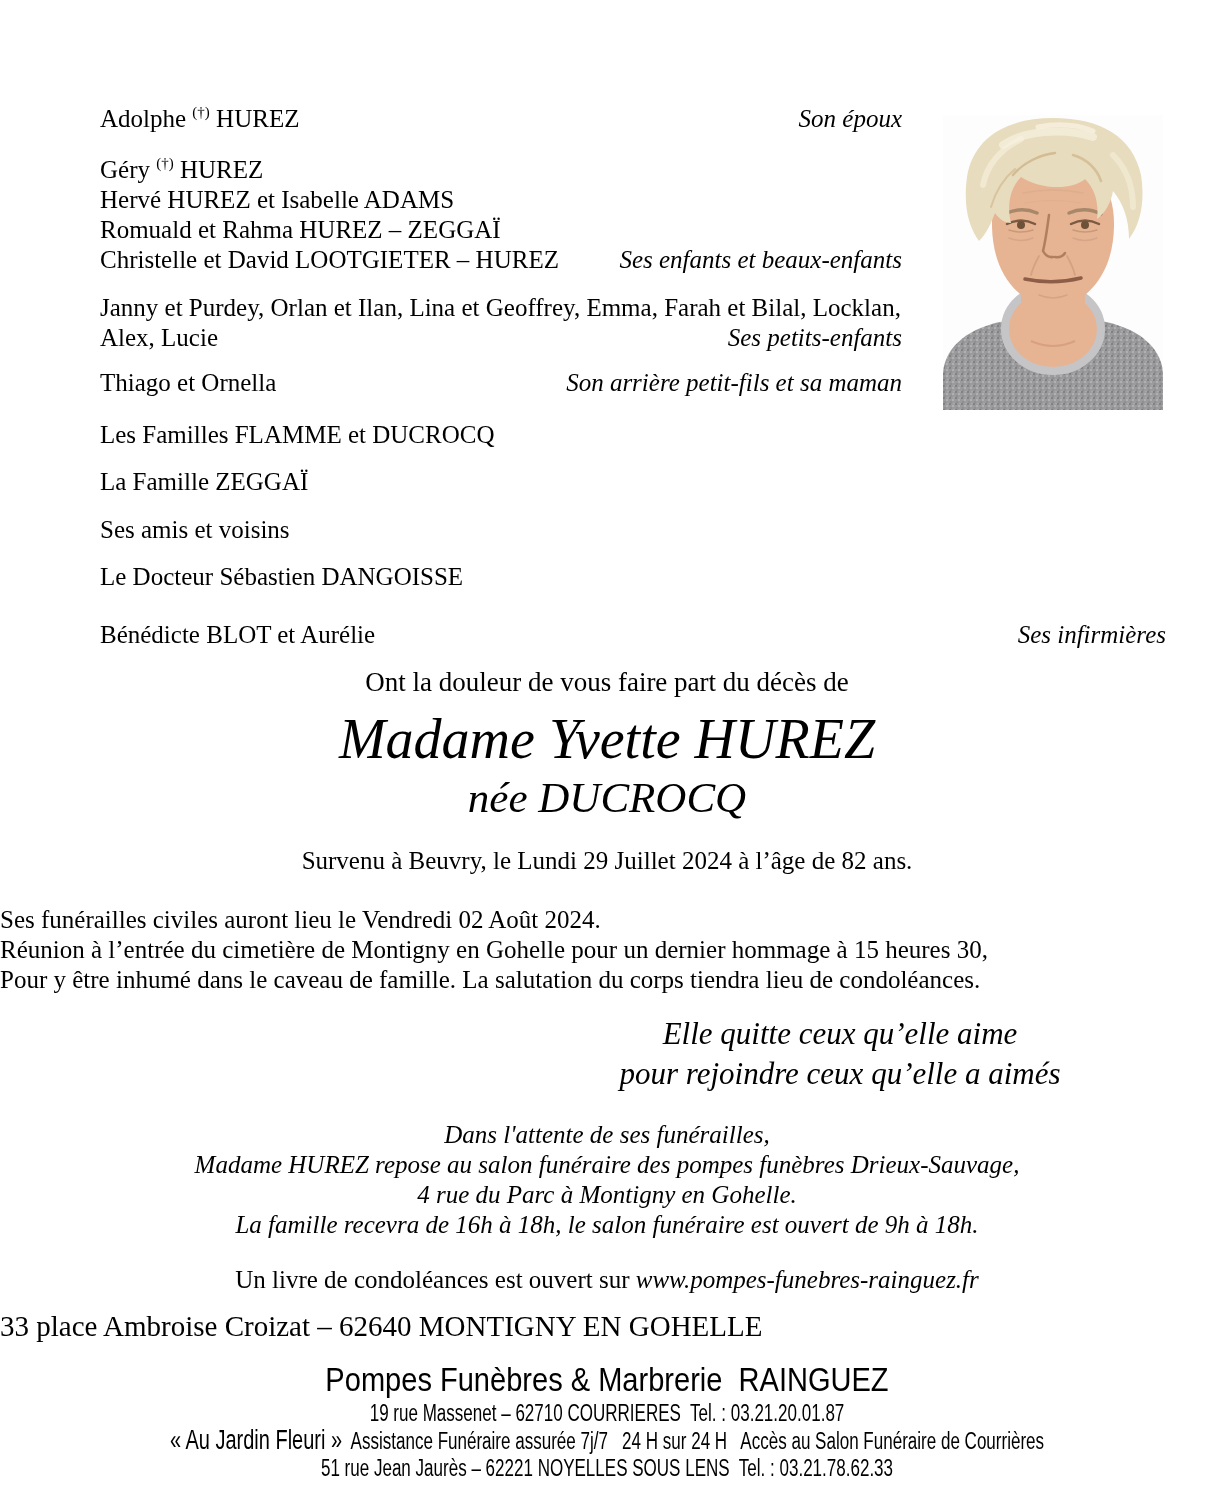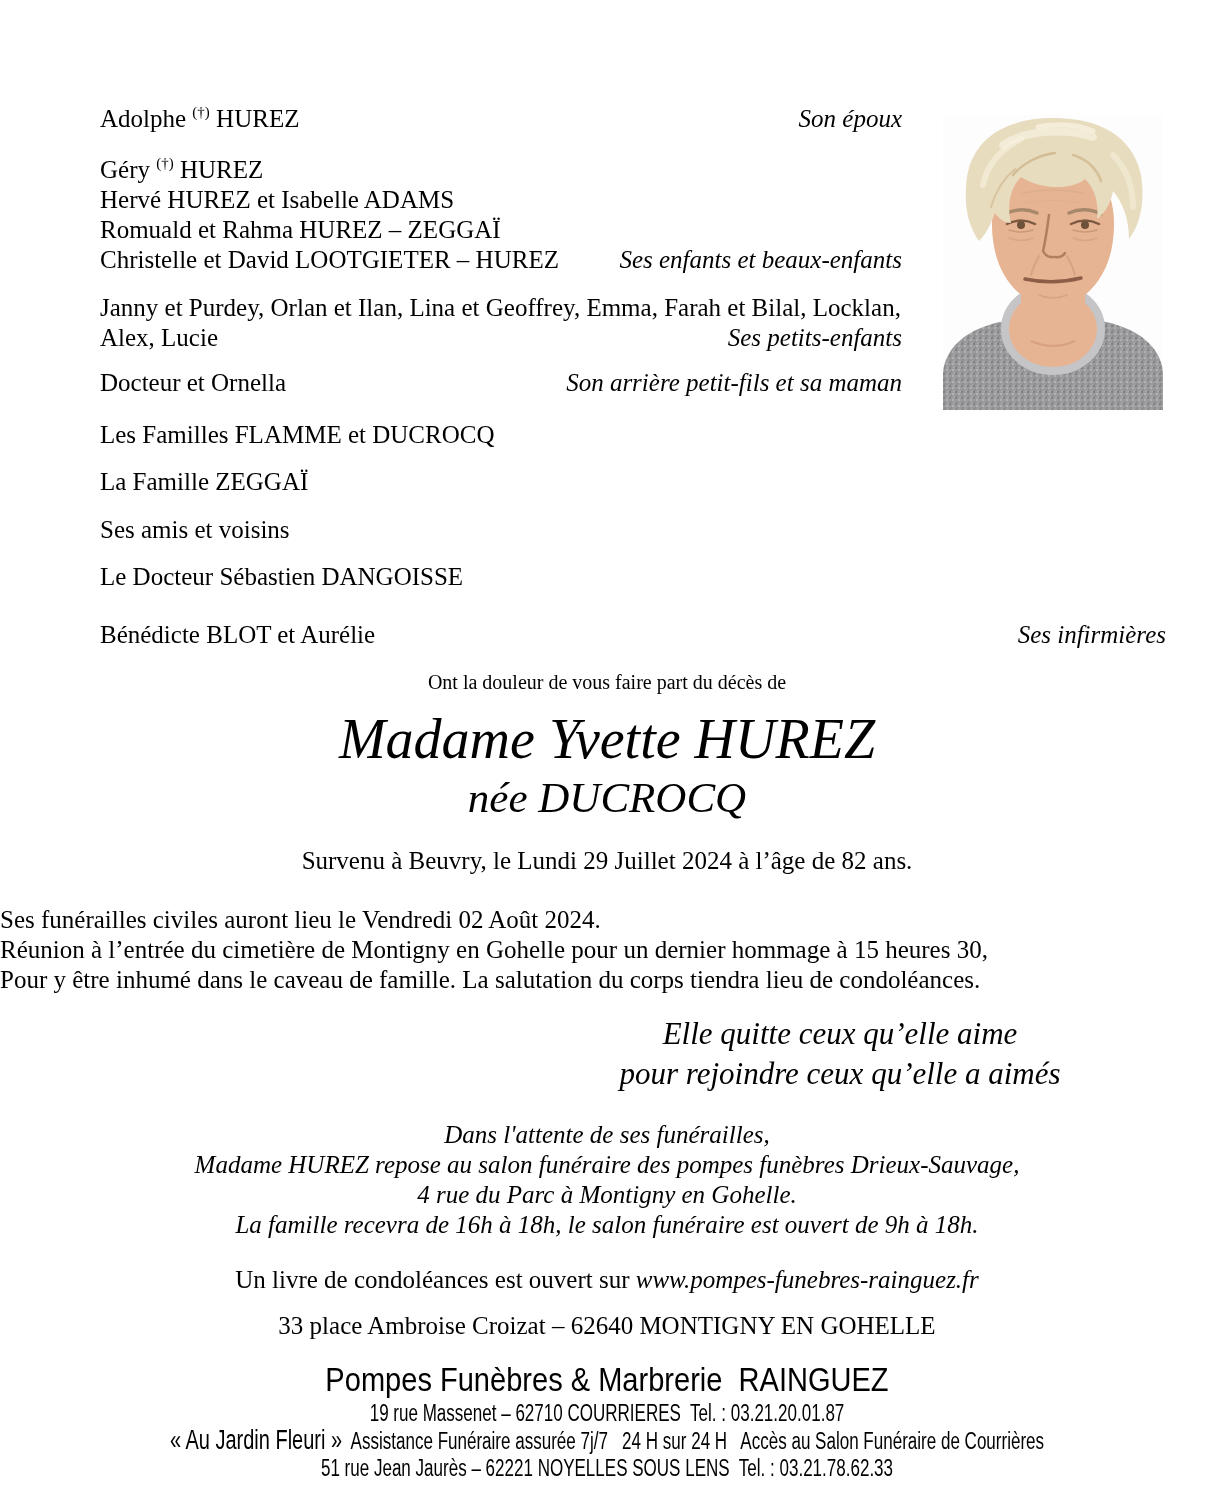--- a/index.html
+++ b/index.html
@@ -11,37 +11,37 @@
   
   .mourners{position:absolute;left:100px;top:104px;width:1066px;}
   .m-row{display:flex;justify-content:space-between;align-items:baseline;
          font-size:25px;line-height:30px;}
   .m-row .names{white-space:nowrap;}
   .m-row sup{font-size:15px;line-height:0;position:relative;top:-1px;vertical-align:super;}
   .rel{font-style:italic;white-space:nowrap;}
   .rel.inset{margin-right:264px;}
   
   .announce{position:absolute;left:0;top:668px;width:100%;text-align:center;}
-  .announce .intro{font-size:20px;line-height:28px;}
+  .announce .intro{font-size:27px;line-height:28px;}
   .announce .big-name{font-size:56px;line-height:62px;font-style:italic;margin-top:12px;white-space:nowrap;}
   .announce .maiden{font-size:43px;line-height:48px;font-style:italic;margin-top:4px;}
   .announce .death{font-size:25px;line-height:30px;margin-top:24px;}
   .funeral{position:absolute;left:0;top:905px;width:100%;
            font-size:25px;line-height:30px;}
   
   .epitaph{position:absolute;left:560px;top:1014px;width:560px;
            font-style:italic;font-size:31px;line-height:40px;}
   .epitaph .l1{text-align:center;}
   .epitaph .l2{text-align:center;}
   
   .visitation{position:absolute;left:0;top:1120px;width:100%;text-align:center;
               font-style:italic;font-size:25px;line-height:30px;}
   .book{position:absolute;left:0;top:1265px;width:100%;text-align:center;font-size:25px;line-height:30px;}
   .book .url{font-style:italic;}
-  .salon-address{position:absolute;left:0;top:1311px;width:100%;text-align:center;font-size:25px;line-height:30px;}
+  .salon-address{position:absolute;left:0;top:1311px;width:100%;text-align:left;font-size:29px;line-height:30px;}
   
   .footer{position:absolute;left:0;top:1360px;width:100%;text-align:center;
           font-family:"Liberation Sans", sans-serif;}
   .fh-name{font-size:33px;line-height:40px;white-space:pre;transform:scaleX(0.88);transform-origin:50% 50%;}
   .fh-line{font-size:23px;line-height:27px;white-space:pre;transform:scaleX(0.74);transform-origin:50% 50%;}
   .fh-brand{font-size:27px;}
   
   .portrait{position:absolute;left:943px;top:115px;width:220px;height:295px;}
 </style>
 </head>
@@ -70,21 +70,21 @@
 
   <div class="m-row" style="margin-top:18px">
     <span class="names">Janny et Purdey, Orlan et Ilan, Lina et Geoffrey, Emma, Farah et Bilal, Locklan,</span>
   </div>
   <div class="m-row">
     <span class="names">Alex, Lucie</span>
     <span class="rel inset">Ses petits-enfants</span>
   </div>
 
   <div class="m-row" style="margin-top:15px">
-    <span class="names">Docteur et Ornella</span>
+    <span class="names">Thiago et Ornella</span>
     <span class="rel inset">Son arrière petit-fils et sa maman</span>
   </div>
 
   <div class="m-row" style="margin-top:22px">
     <span class="names">Les Familles FLAMME et DUCROCQ</span>
   </div>
   <div class="m-row" style="margin-top:17px">
     <span class="names">La Famille ZEGGAÏ</span>
   </div>
   <div class="m-row" style="margin-top:18px">

